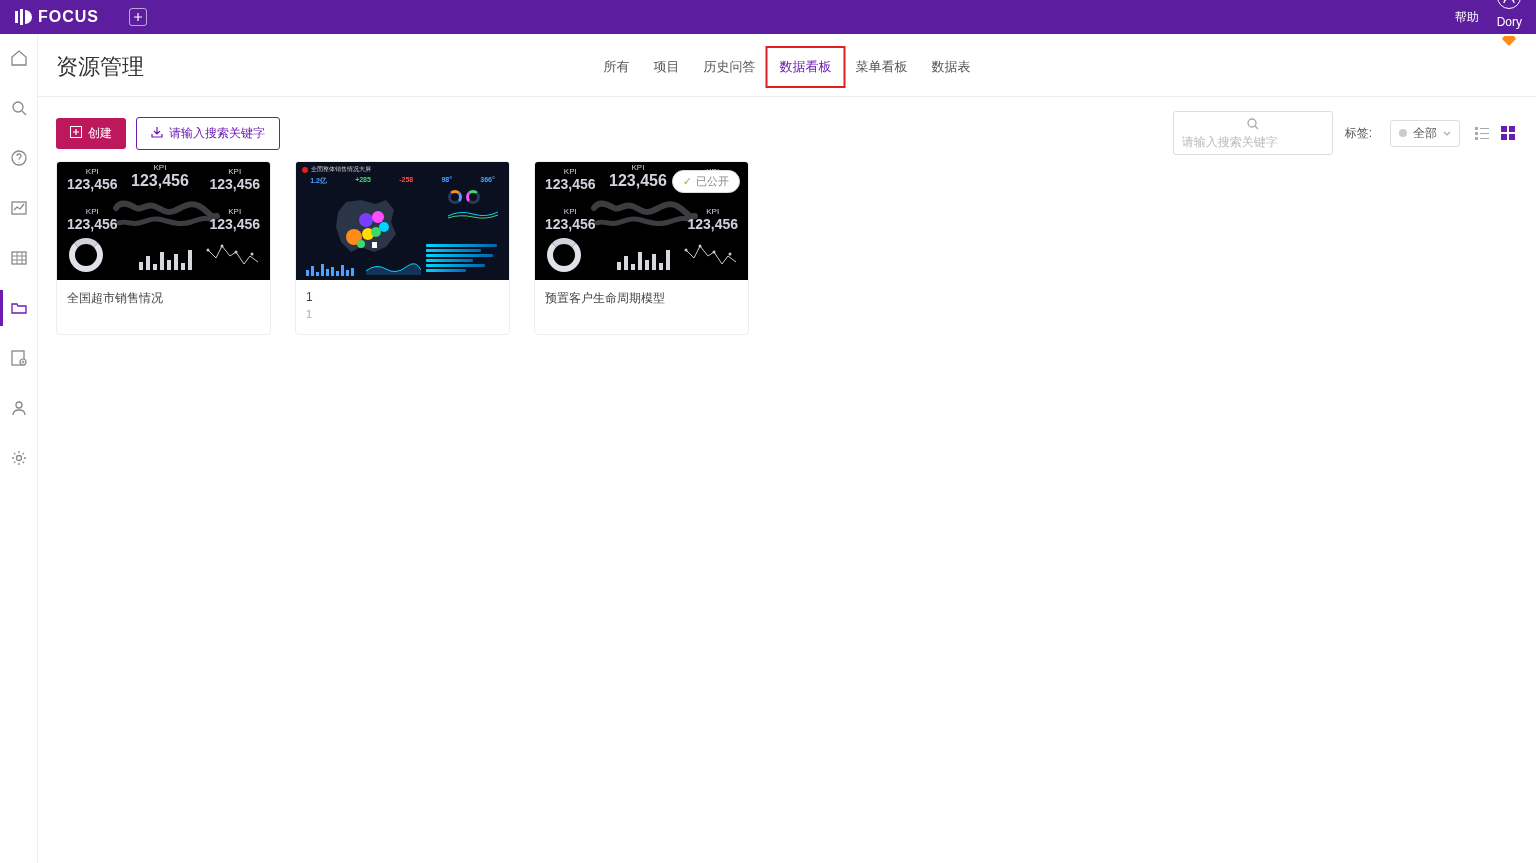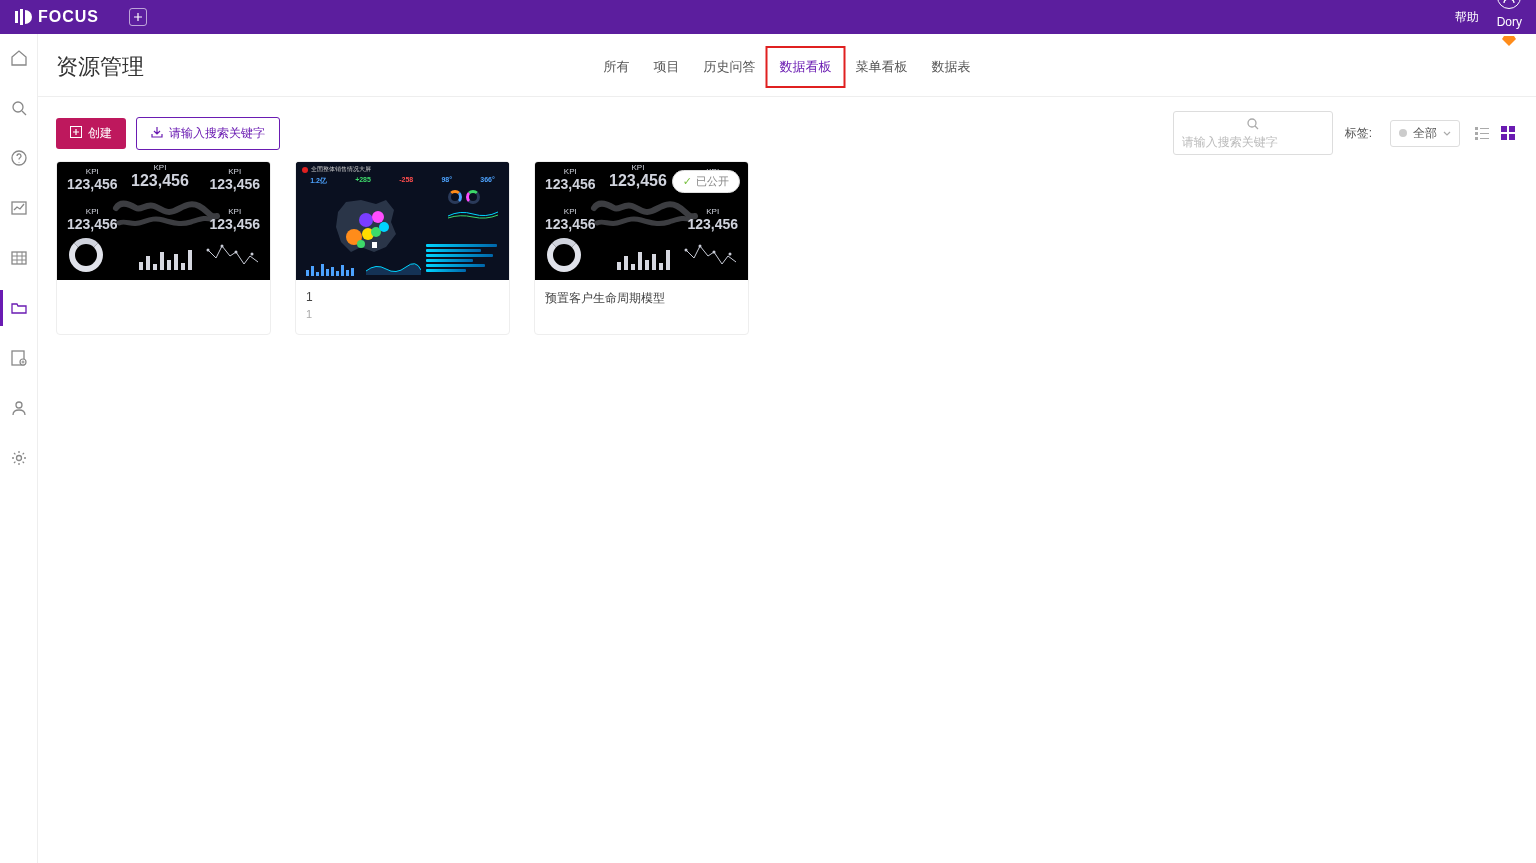--- a/index.html
+++ b/index.html
@@ -296,20 +296,23 @@
               <span style="height:20px"></span>
             </div>
           <svg class="spark" viewBox="0 0 54 30">
               <path d="M2 10l8 8 6-12 8 10 6-4 8 12 6-8 8 6" fill="none" stroke="#c8cbd6" stroke-width="1"></path>
               <circle cx="2" cy="10" r="1.5" fill="#c8cbd6"></circle>
               <circle cx="16" cy="6" r="1.5" fill="#c8cbd6"></circle>
               <circle cx="30" cy="12" r="1.5" fill="#c8cbd6"></circle>
               <circle cx="46" cy="14" r="1.5" fill="#c8cbd6"></circle>
             </svg>
         </div>
+      </div>
+      <div class="card-body">
+        <div class="card-title">全国超市销售情况</div>
       </div>
     </div>
 
     <div class="card">
       <div class="card-thumb">
         <div class="dash-thumb">
           <div class="dash-header">
               <span class="red-dot"></span>
               <span style="color:#ccc">全国整体销售情况大屏</span>
             </div>

